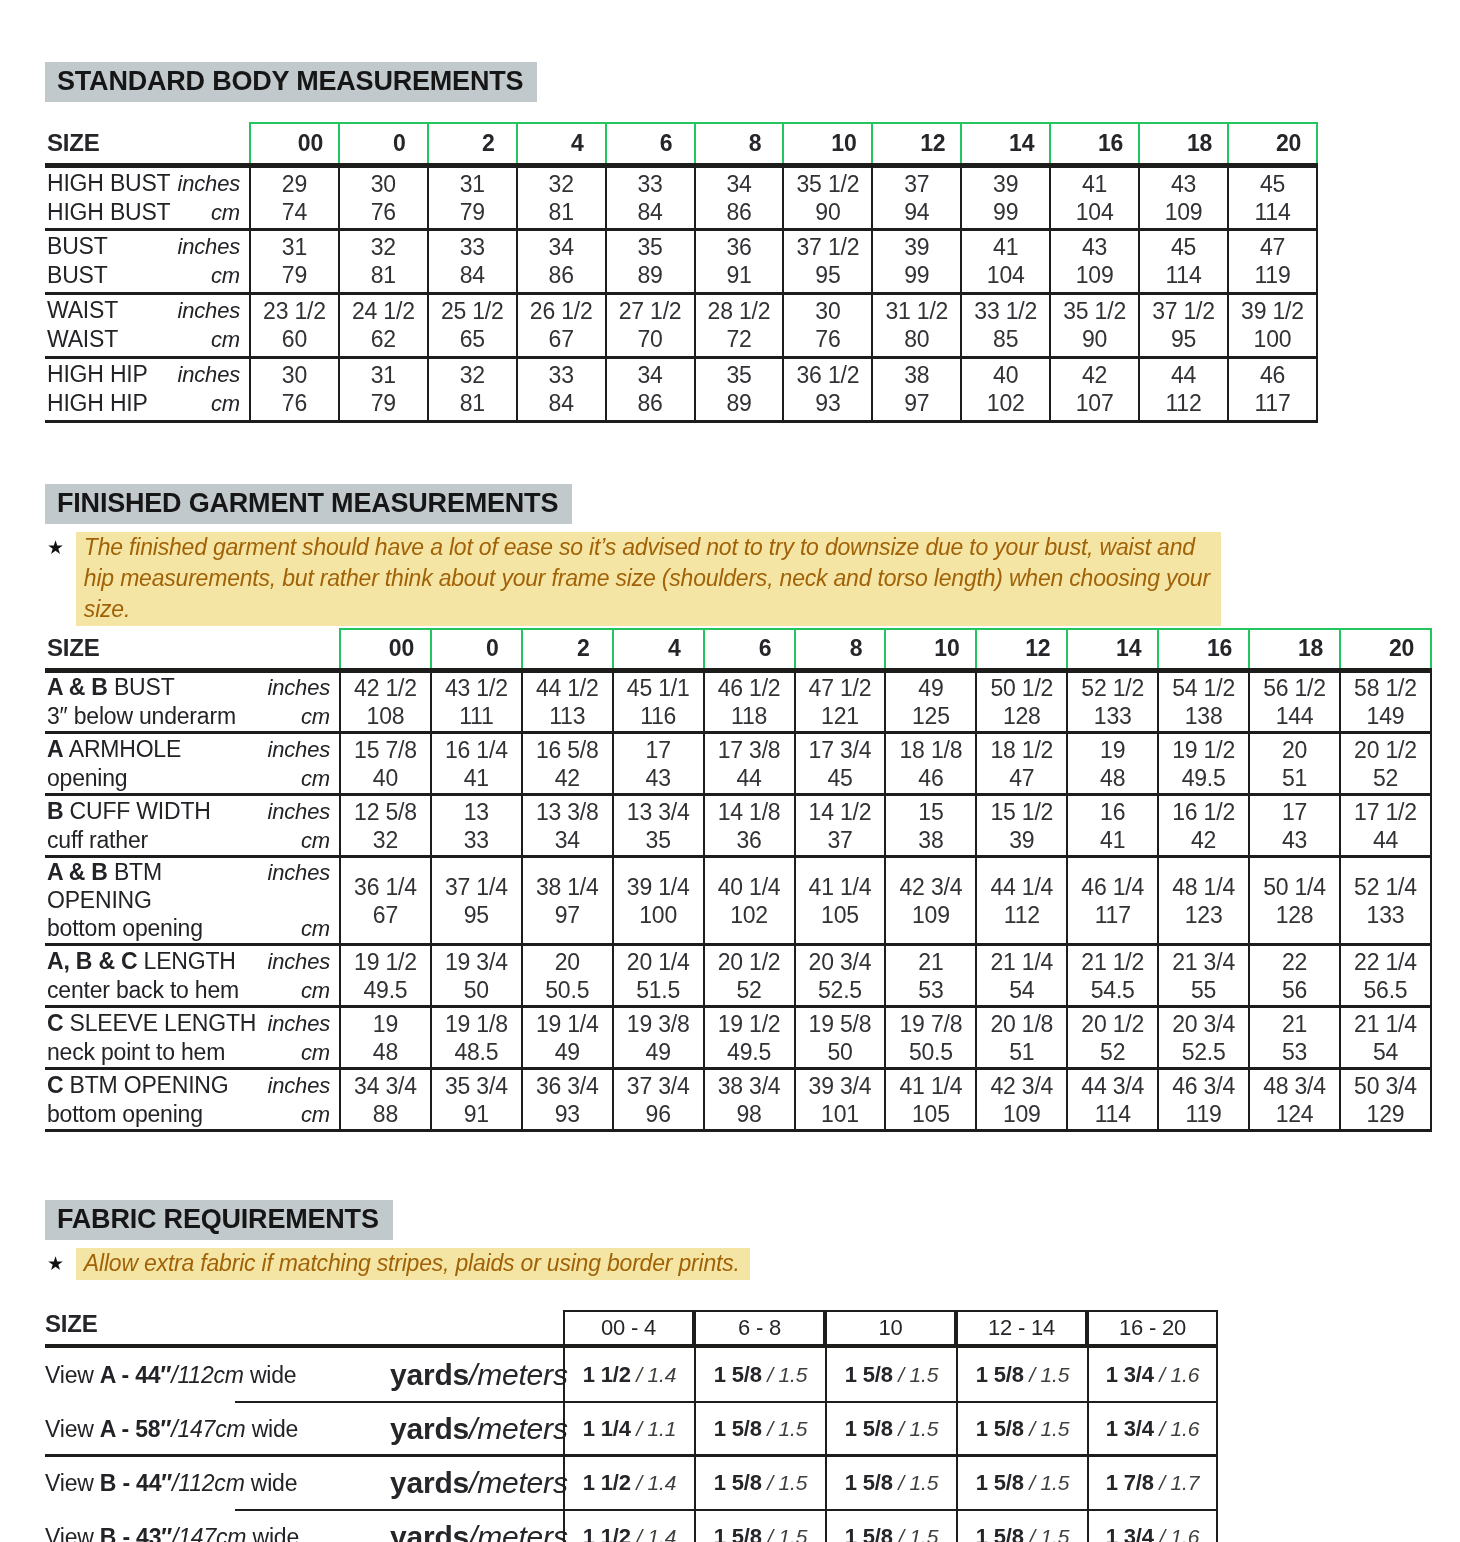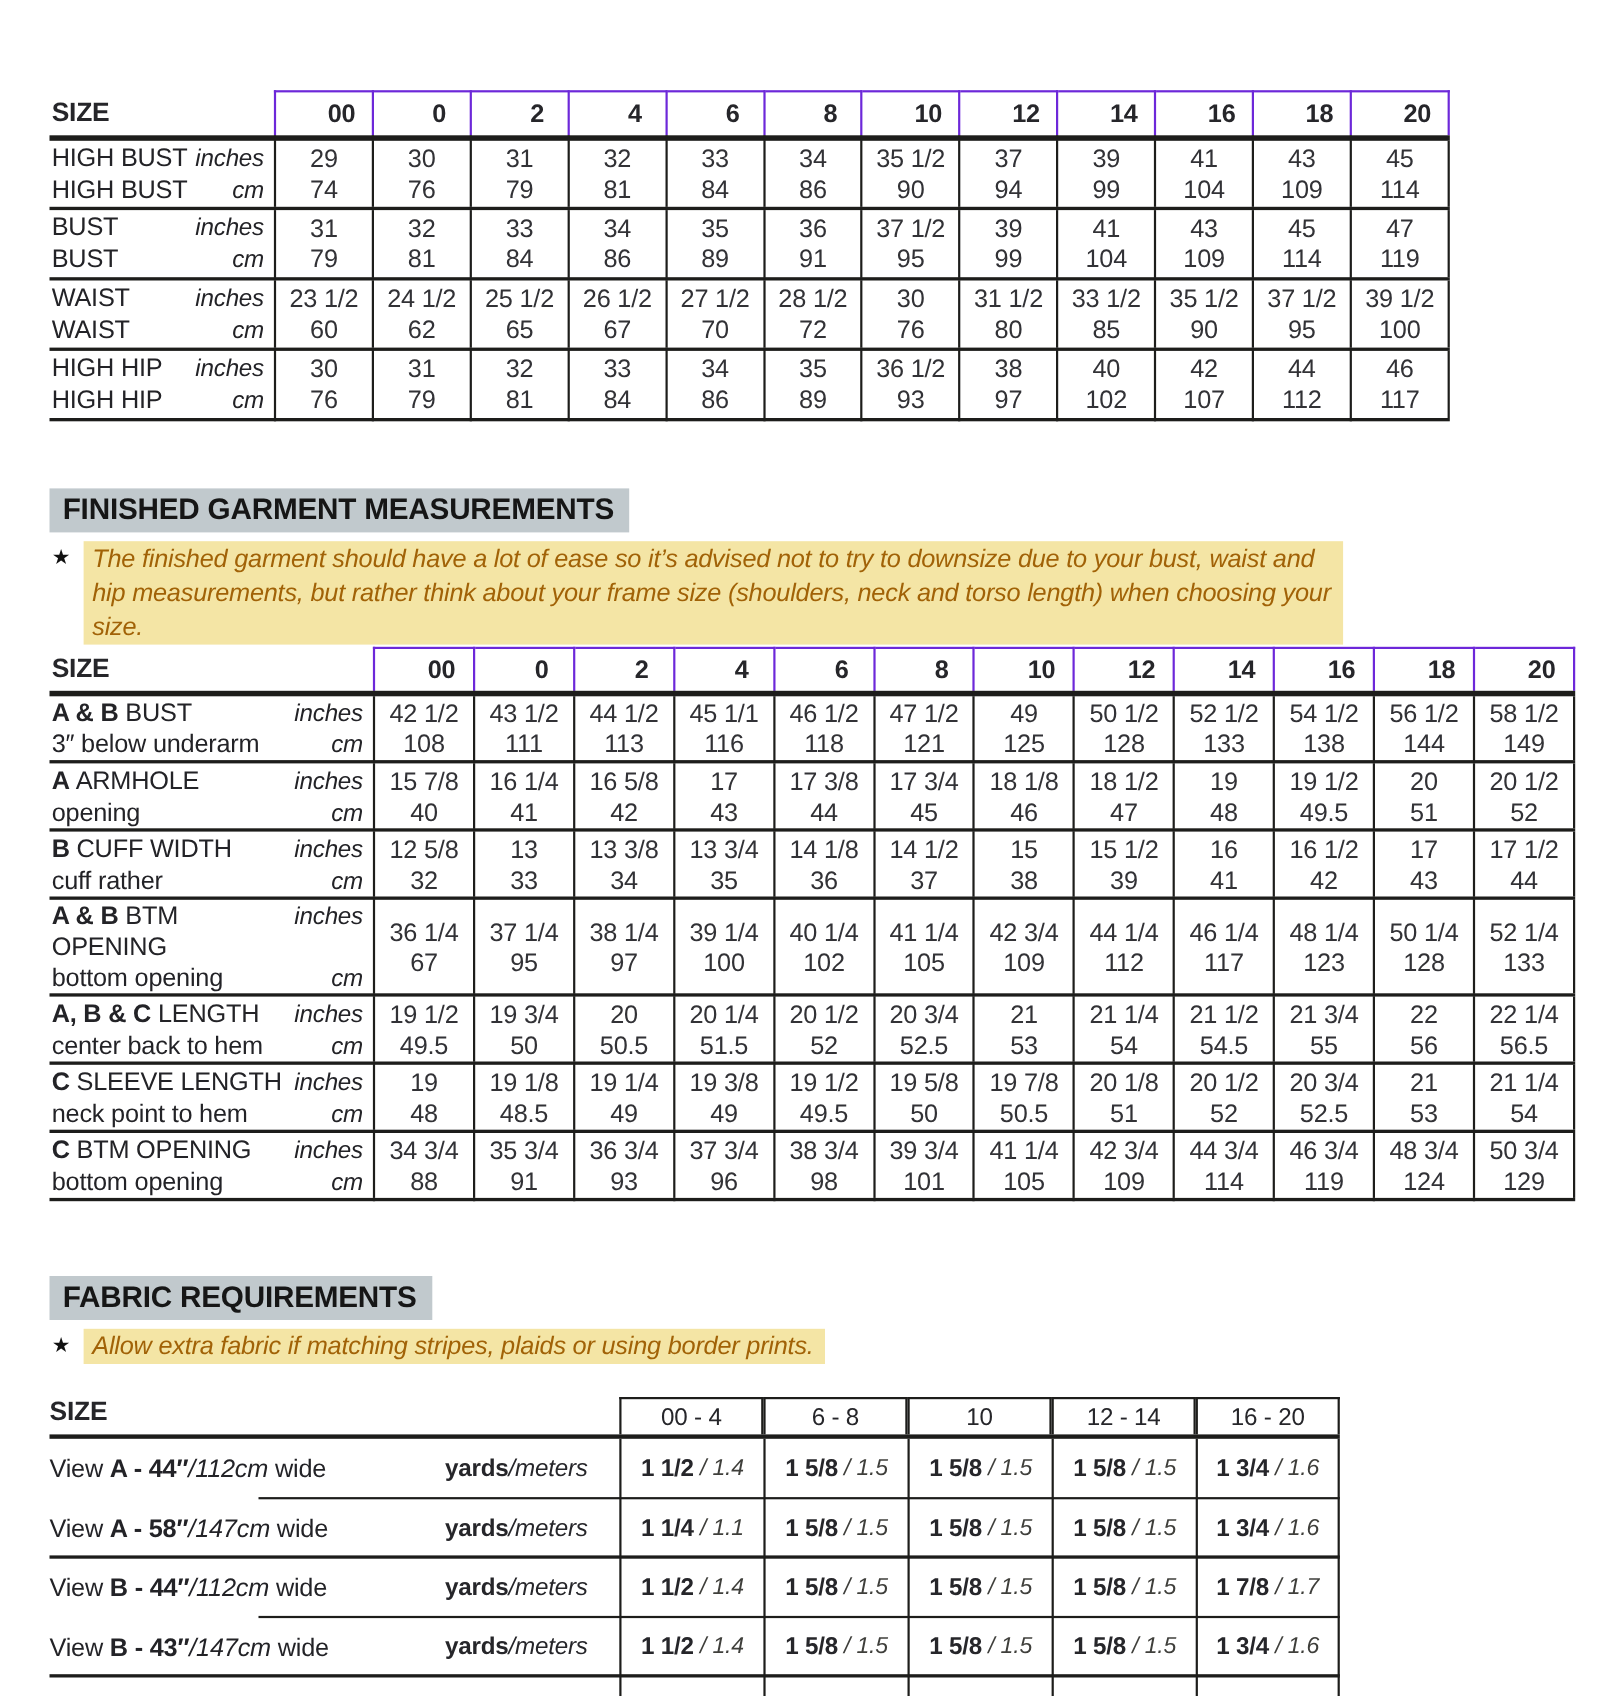--- a/index.html
+++ b/index.html
@@ -38,21 +38,21 @@
 
   
   table.mtable { border-collapse: collapse; table-layout: fixed; }
   .t1 { width: 1273px; margin-top: 20px; }
   .t2 { width: 1387px; margin-top: 2px; }
   .t1 th.rowlbl, .t1 th.sizecap { width: 205px; }
   .t2 th.rowlbl, .t2 th.sizecap { width: 295px; }
 
   thead tr { border-bottom: 5px solid #1d1d1b; }
   thead th.szh {
-    border: 2px solid #6d28d9;
+    border: 2px solid #22c55e;
     font-size: 23px; font-weight: bold;
     height: 42px; text-align: center; padding-left: 32px;
   }
   thead th.sizecap { text-align: left; font-size: 24px; font-weight: bold; padding-left: 2px; }
 
   tbody tr { border-bottom: 3px solid #1d1d1b; height: 64px; }
   .t2 tbody tr { height: 62px; }
   tbody td {
     border-left: 2px solid #1d1d1b;
     text-align: center; font-size: 23px; color: #323236;
@@ -76,38 +76,39 @@
     font-weight: normal; font-size: 22px;
   }
   .fsize-lbl { grid-column: 1 / 3; display: flex; align-items: flex-start; font-weight: bold; font-size: 24px; }
   .fdrow { height: 54px; }
   .fdrow::after { content: ""; position: absolute; bottom: -1px; right: 0; height: 2px; background: #1d1d1b; }
   .fdrow.part::after { left: 190px; }
   .fdrow.full::after { left: 0; height: 3px; }
   .fview { display: flex; align-items: center; font-size: 23px; color: #232327; white-space: pre; }
   .fview b { font-weight: bold; }
   .fview i { font-style: italic; }
-  .funit { display: flex; align-items: center; justify-content: center; padding-right: 14px; font-size: 22px; white-space: pre; }
+  .funit { display: flex; align-items: center; justify-content: space-between; padding-right: 14px; font-size: 30px; white-space: pre; }
   .funit b { font-weight: bold; }
   .funit i { font-style: italic; }
   .fcell {
     border-left: 2px solid #1d1d1b;
     display: flex; align-items: center; justify-content: center;
     font-size: 22px; white-space: pre;
   }
   .fcell:last-child { border-right: 2px solid #1d1d1b; }
   .fcell b { font-weight: bold; }
   .fcell i { font-style: italic; color: #3f3f3b; font-size: 21px; }
 </style>
 </head>
 <body>
 
 <div class="page">
 
   <section>
+    <h2 class="sec-title">STANDARD BODY MEASUREMENTS</h2>
 
     <table class="mtable t1">
       <thead>
         <tr>
           <th class="sizecap">SIZE</th>
         <th class="szh">00</th>
             <th class="szh">0</th>
             <th class="szh">2</th>
             <th class="szh">4</th>
             <th class="szh">6</th>

